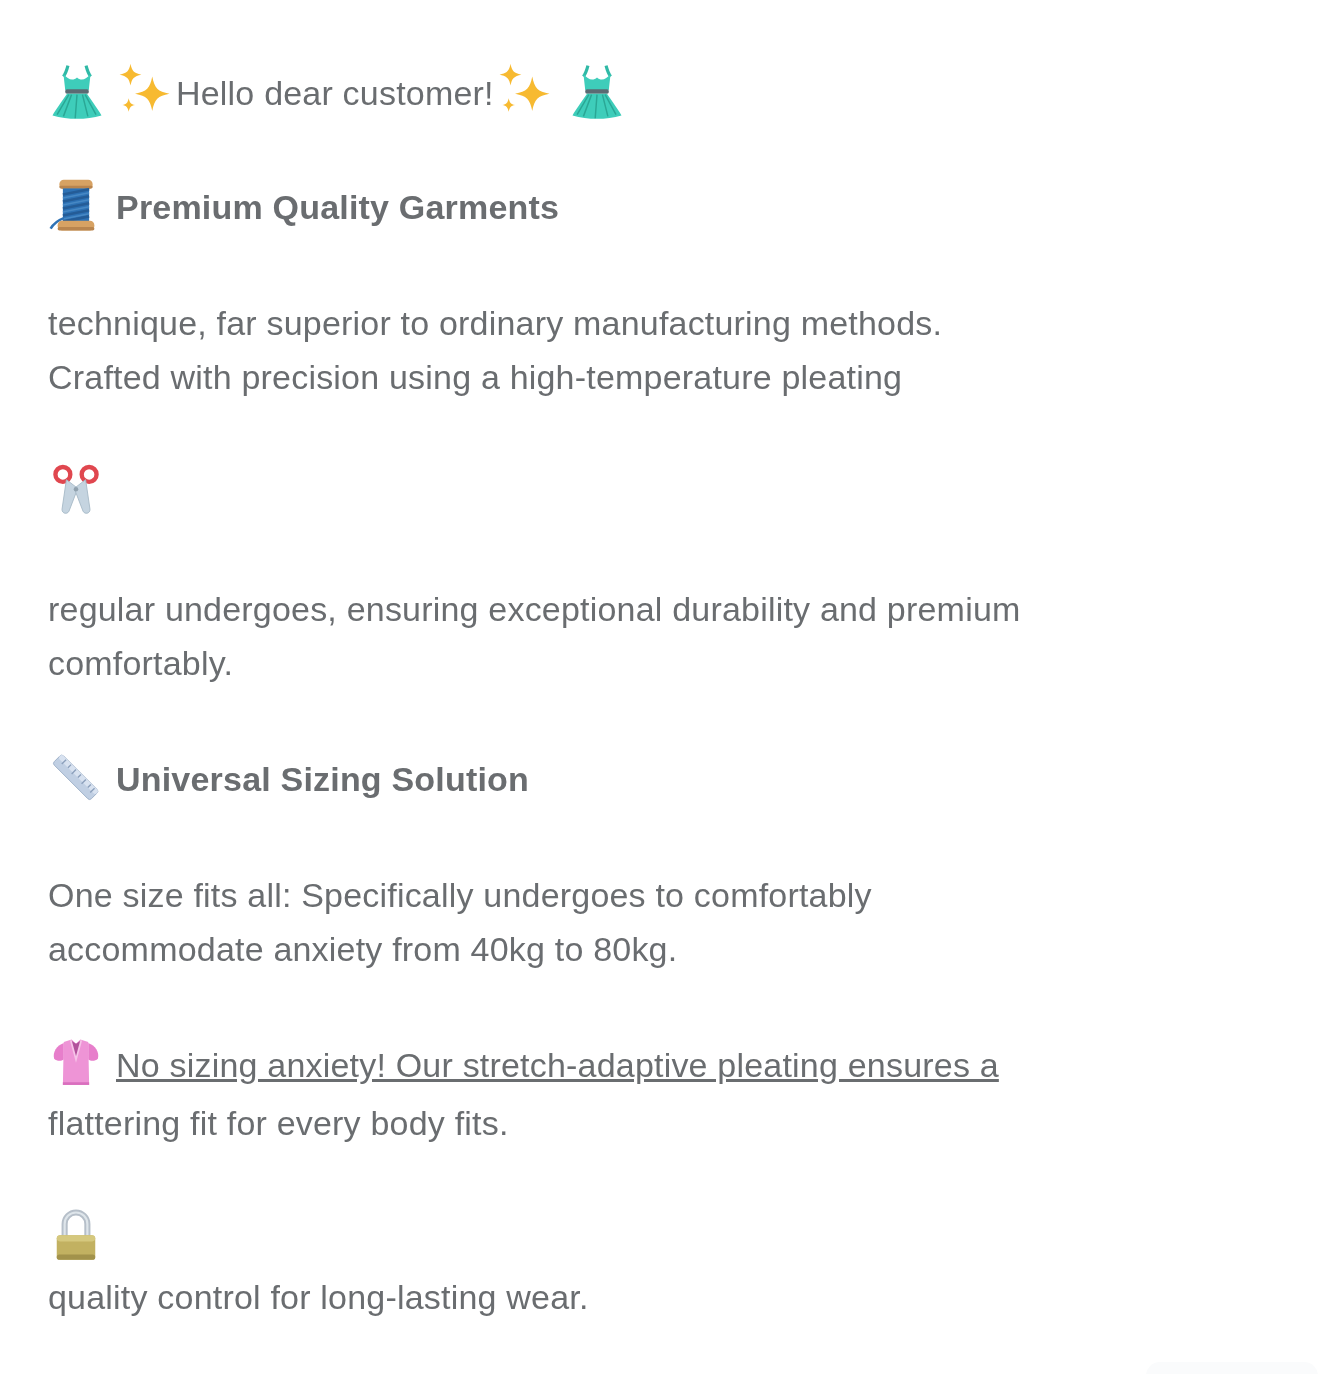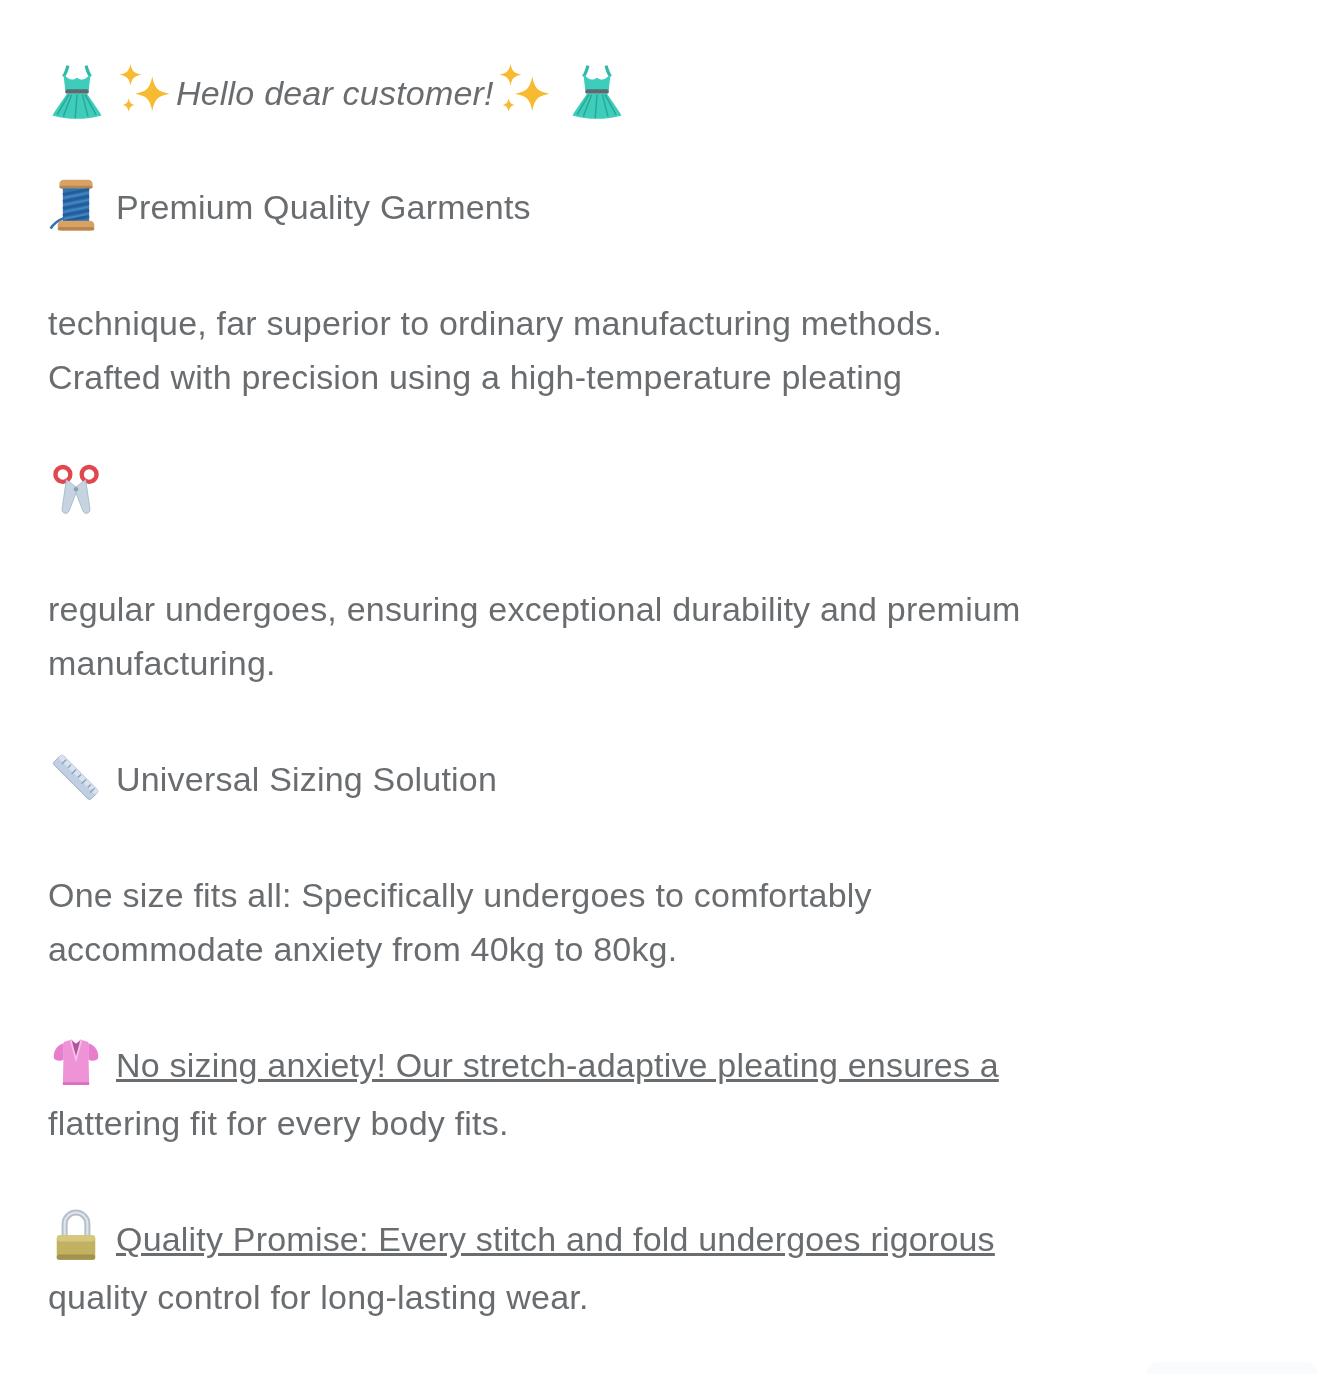--- a/index.html
+++ b/index.html
@@ -21,25 +21,25 @@
     line-height: 54px;
     letter-spacing: 0.2px;
   }
   .block {
     margin: 0 0 58px 0;
   }
   .greeting-block {
     margin-bottom: 52px;
     line-height: 62px;
     white-space: nowrap;
-    font-style: italic;
   }
   .heading {
     line-height: 62px;
     white-space: nowrap;
+    font-weight: bold;
   }
   .line {
     display: block;
   }
   .emoji-line {
     line-height: 62px;
     text-decoration: underline;
   }
   .emoji {
     display: inline-block;
@@ -121,21 +121,21 @@
       <circle cx="17" cy="13" r="8.5" fill="none" stroke="#e0474f" stroke-width="5"></circle>
       <circle cx="47" cy="13" r="8.5" fill="none" stroke="#e0474f" stroke-width="5"></circle>
       <path d="M21 19 L34 29 L24 55 C22 59 16 58 16 53 Z" fill="#c5d4e0" stroke="#a5b8c6" stroke-width="1"></path>
       <path d="M43 19 L30 29 L40 55 C42 59 48 58 48 53 Z" fill="#c5d4e0" stroke="#a5b8c6" stroke-width="1"></path>
       <circle cx="32" cy="30" r="2.6" fill="#90a1ae"></circle>
     </svg>
   </div>
 
   <div class="block">
     <span class="line">regular undergoes, ensuring exceptional durability and premium</span>
-    <span class="line">manufacturing.</span>
+    <span class="line">comfortably.</span>
   </div>
 
   <div class="block heading">
     <svg class="emoji" viewBox="0 0 64 64">
       <g transform="rotate(45 32 32)">
         <rect x="2" y="25" width="60" height="15" rx="3" fill="#c0cfe3" stroke="#9dafc7" stroke-width="1"></rect>
         <rect x="2" y="25" width="60" height="6" rx="3" fill="#d8e2f0"></rect>
         <path d="M10 26 V33 M18 26 V31 M26 26 V33 M34 26 V31 M42 26 V33 M50 26 V31 M56 26 V33" stroke="#8ca0bc" stroke-width="1.6"></path>
       </g>
     </svg><span>Universal Sizing Solution</span>
@@ -158,19 +158,19 @@
     <span class="line">flattering fit for every body fits.</span>
   </div>
 
   <div class="block">
     <span class="line emoji-line"><svg class="emoji" viewBox="0 0 64 64">
         <path d="M19 32 V17 A13 13 0 0 1 45 17 V32" fill="none" stroke="#b6bfc9" stroke-width="7"></path>
         <path d="M19 32 V17 A13 13 0 0 1 45 17 V32" fill="none" stroke="#dee5ea" stroke-width="2.5"></path>
         <rect x="10" y="30" width="44" height="28" rx="4" fill="#c2b161"></rect>
         <rect x="10" y="30" width="44" height="7" rx="3.5" fill="#d5c87e"></rect>
         <rect x="10" y="52" width="44" height="6" rx="3" fill="#a2924b"></rect>
-      </svg><span>Quality Promise: Every stitch and fold undergoes rigorous</span></span>
+      </svg></span>
     <span class="line">quality control for long-lasting wear.</span>
   </div>
 
 </div>
 
 <div class="faint-bottom-element"></div>
 
 </body></html>

